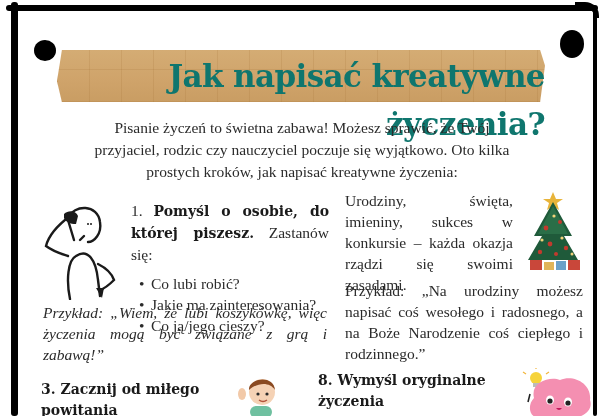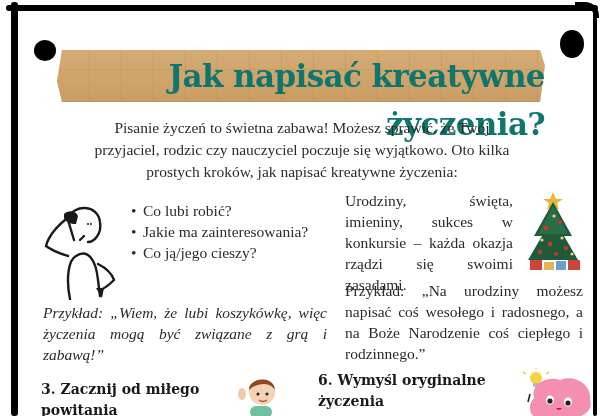--- a/index.html
+++ b/index.html
@@ -48,21 +48,21 @@
   .intro {
     position: absolute; left: 80px; top: 117px; width: 444px; text-align: center;
     font-size: 15.5px; line-height: 22px; color: #2b2b2b;
   }
 
   .step { position: absolute; font-size: 15.5px; line-height: 21px; color: #2b2b2b; }
   .bold { font-family: "DejaVu Serif", serif; font-weight: bold; color: #1a1a1a; font-size: 14px; }
 
   .s1 { left: 131px; top: 200px; width: 198px; }
   .s1 .head { text-align: justify; text-align-last: left; }
-  .s1 ul { margin: 0; padding: 0 0 0 12px; list-style: none; }
+  .s1 ul { margin: 8px; padding: 0 0 0 12px; list-style: none; }
   .s1 li { position: relative; padding-left: 12px; margin-left: -12px; }
   .s1 li::before { content: "•"; position: absolute; left: 0; top: 0; }
   .s1 .num { font-size: 15.5px; font-family: "Liberation Serif", serif; font-weight: normal; }
 
   .s1ex { left: 43px; top: 302px; width: 284px; text-align: justify; font-style: italic; }
 
   .s2 { left: 345px; top: 190px; width: 168px; }
   .s2 .body { text-align: justify; }
   .s2ex { left: 345px; top: 280px; width: 238px; text-align: justify; }
 
@@ -100,20 +100,25 @@
     <path d="M58 64 C66 68, 72 74, 74 80 C70 84, 66 88, 60 90"></path>
     <path d="M40 40 L44 36"></path>
   </g>
   <path d="M24 14 C28 10, 36 10, 38 16 L36 24 C30 24, 26 22, 24 18 Z" fill="#1a1a1a"></path>
   <path d="M56 88 L64 88 L62 98 Z" fill="#1a1a1a"></path>
   <circle cx="48" cy="24" r="1" fill="#1a1a1a"></circle>
     <circle cx="51" cy="24" r="1" fill="#1a1a1a"></circle>
 </svg>
 
 <div class="step s1">
+  <div class="head">
+    <span class="num">1.</span>
+    <span class="bold">Pomyśl o osobie, do której piszesz.</span>
+    <span>Zastanów się:</span>
+  </div>
   <ul>
     <li>Co lubi robić?</li>
     <li>Jakie ma zainteresowania?</li>
     <li>Co ją/jego cieszy?</li>
   </ul>
 </div>
 <div class="step s1ex">Przykład: „Wiem, że lubi koszykówkę, więc życzenia mogą być związane z grą i zabawą!”</div>
 
 <div class="step s2">
   <div class="body">Urodziny, święta, imieniny, sukces w konkursie – każda okazja rządzi się swoimi zasadami.</div>
@@ -151,21 +156,21 @@
   <ellipse cx="6" cy="22" rx="4" ry="6" fill="#f2c9a8"></ellipse>
   <rect x="14" y="34" width="22" height="12" rx="6" fill="#6fc0a0"></rect>
   <circle cx="26" cy="20" r="13" fill="#f5d2b5"></circle>
   <path d="M13 18 C12 6, 38 2, 39 18 C34 10, 22 10, 13 18 Z" fill="#8a4a22"></path>
   <circle cx="22" cy="22" r="1.6" fill="#2a2a2a"></circle>
     <circle cx="31" cy="22" r="1.6" fill="#2a2a2a"></circle>
   <path d="M23 28 Q27 31 31 28" stroke="#b3523a" stroke-width="1.4" fill="none"></path>
 </svg>
 
 <div class="step s4">
-  <div class="bold">6. Wymyśl oryginalne życzenia</div>
+  <div class="bold">8. Wymyśl oryginalne życzenia</div>
   <div class="body">Zamiast pisać tylko „wszystkiego najlepszego”, dodaj</div>
 </div>
 <svg class="illus brain" viewBox="0 0 78 48">
   <circle cx="16" cy="10" r="6" fill="#f6d33a"></circle>
   <rect x="13" y="15" width="6" height="4" fill="#bbb"></rect>
   <g stroke="#f2b53a" stroke-width="1.2">
       <line x1="6" y1="6" x2="3" y2="4"></line>
       <line x1="26" y1="6" x2="29" y2="4"></line>
       <line x1="16" y1="1" x2="16" y2="-2"></line>
     </g>

